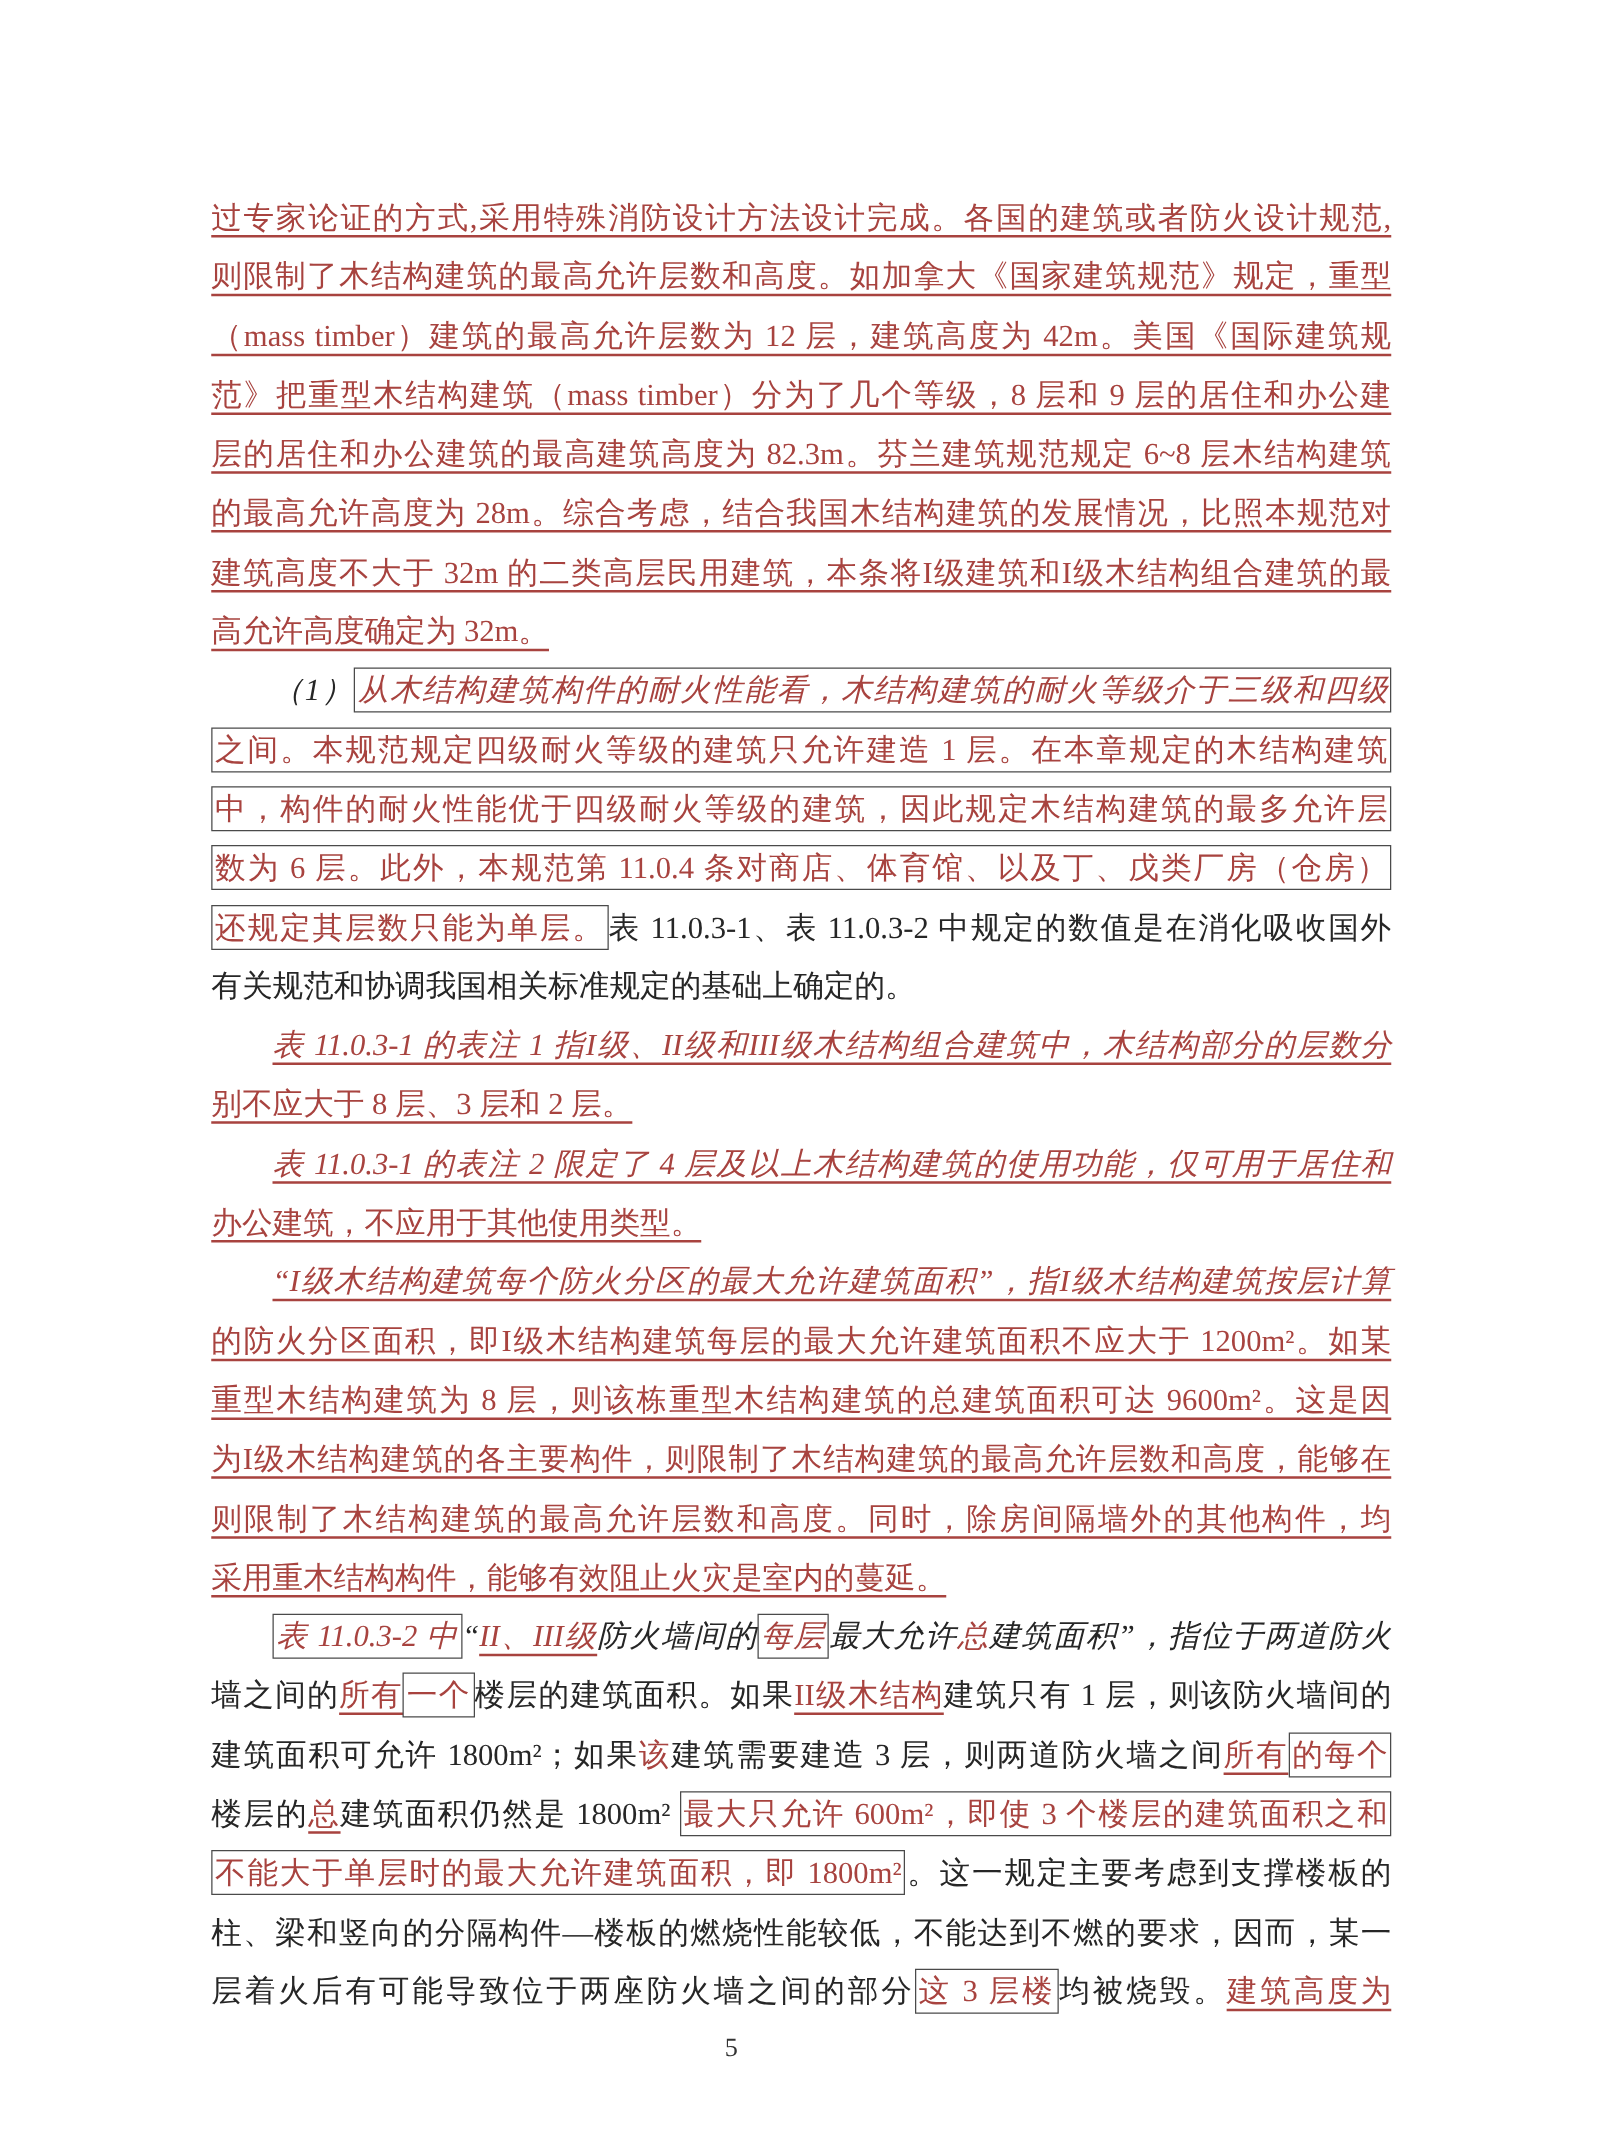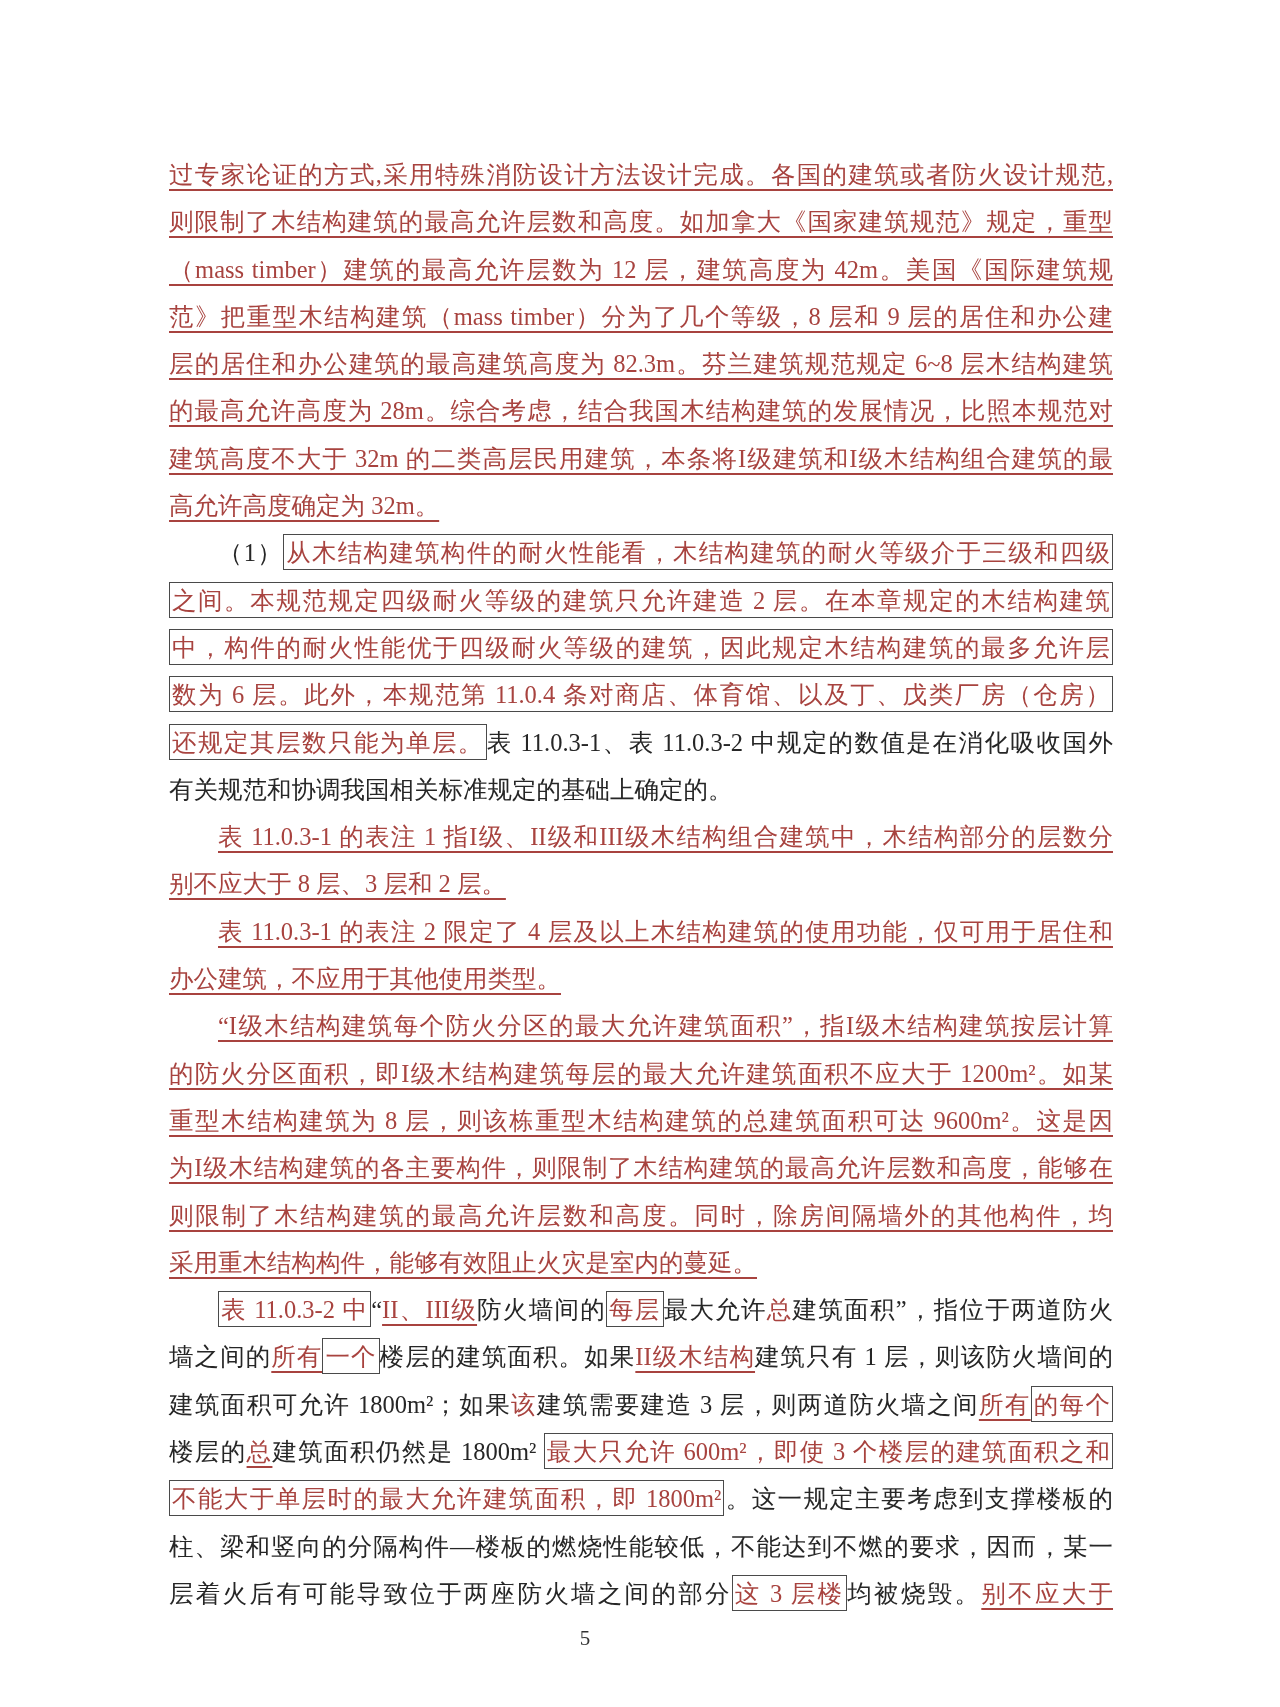--- a/index.html
+++ b/index.html
@@ -24,21 +24,21 @@
     font-size:24.5px;
     line-height:47.3px;
     height:47.3px;
     text-align:justify;
     text-align-last:justify;
     color:var(--black);
     word-break:keep-all;
     white-space:normal;
   }
   .line.end{text-align:left;text-align-last:left;}
-  .line.indent{text-indent:2em;}
+  .line.indent{text-indent:2em;font-style:italic;}
   .seg{}
   .red{color:var(--red);text-align:center;}
   .blk{color:var(--black);}
   .ul{
     text-decoration:underline;
     text-decoration-color:var(--red);
     text-decoration-thickness:1.5px;
     text-underline-offset:6px;
   }
   .box{
@@ -60,37 +60,37 @@
   <div class="content">
       <div class="line"><span class="seg red ul">过专家论证的方式,采用特殊消防设计方法设计完成。各国的建筑或者防火设计规范,</span></div>
       <div class="line"><span class="seg red ul">则限制了木结构建筑的最高允许层数和高度。如加拿大《国家建筑规范》规定，重型</span></div>
       <div class="line"><span class="seg red ul">（mass timber）建筑的最高允许层数为 12 层，建筑高度为 42m。美国《国际建筑规</span></div>
       <div class="line"><span class="seg red ul">范》把重型木结构建筑（mass timber）分为了几个等级，8 层和 9 层的居住和办公建</span></div>
       <div class="line"><span class="seg red ul">层的居住和办公建筑的最高建筑高度为 82.3m。芬兰建筑规范规定 6~8 层木结构建筑</span></div>
       <div class="line"><span class="seg red ul">的最高允许高度为 28m。综合考虑，结合我国木结构建筑的发展情况，比照本规范对</span></div>
       <div class="line"><span class="seg red ul">建筑高度不大于 32m 的二类高层民用建筑，本条将I级建筑和I级木结构组合建筑的最</span></div>
       <div class="line end"><span class="seg red ul">高允许高度确定为 32m。</span></div>
       <div class="line indent"><span class="seg blk">（1）</span><span class="seg red box">从木结构建筑构件的耐火性能看，木结构建筑的耐火等级介于三级和四级</span></div>
-      <div class="line"><span class="seg red box">之间。本规范规定四级耐火等级的建筑只允许建造 2 层。在本章规定的木结构建筑</span></div>
+      <div class="line"><span class="seg red box">之间。本规范规定四级耐火等级的建筑只允许建造 1 层。在本章规定的木结构建筑</span></div>
       <div class="line"><span class="seg red box">中，构件的耐火性能优于四级耐火等级的建筑，因此规定木结构建筑的最多允许层</span></div>
       <div class="line"><span class="seg red box">数为 6 层。此外，本规范第 11.0.4 条对商店、体育馆、以及丁、戊类厂房（仓房）</span></div>
       <div class="line"><span class="seg red box">还规定其层数只能为单层。</span><span class="seg blk">表 11.0.3-1、表 11.0.3-2 中规定的数值是在消化吸收国外</span></div>
       <div class="line end"><span class="seg blk">有关规范和协调我国相关标准规定的基础上确定的。</span></div>
       <div class="line indent"><span class="seg red ul">表 11.0.3-1 的表注 1 指I级、II级和III级木结构组合建筑中，木结构部分的层数分</span></div>
       <div class="line end"><span class="seg red ul">别不应大于 8 层、3 层和 2 层。</span></div>
       <div class="line indent"><span class="seg red ul">表 11.0.3-1 的表注 2 限定了 4 层及以上木结构建筑的使用功能，仅可用于居住和</span></div>
       <div class="line end"><span class="seg red ul">办公建筑，不应用于其他使用类型。</span></div>
       <div class="line indent"><span class="seg red ul">“I级木结构建筑每个防火分区的最大允许建筑面积”，指I级木结构建筑按层计算</span></div>
       <div class="line"><span class="seg red ul">的防火分区面积，即I级木结构建筑每层的最大允许建筑面积不应大于 1200m²。如某</span></div>
       <div class="line"><span class="seg red ul">重型木结构建筑为 8 层，则该栋重型木结构建筑的总建筑面积可达 9600m²。这是因</span></div>
       <div class="line"><span class="seg red ul">为I级木结构建筑的各主要构件，则限制了木结构建筑的最高允许层数和高度，能够在</span></div>
       <div class="line"><span class="seg red ul">则限制了木结构建筑的最高允许层数和高度。同时，除房间隔墙外的其他构件，均</span></div>
       <div class="line end"><span class="seg red ul">采用重木结构构件，能够有效阻止火灾是室内的蔓延。</span></div>
       <div class="line indent"><span class="seg red box">表 11.0.3-2 中</span><span class="seg blk">“</span><span class="seg red ul">II、III级</span><span class="seg blk">防火墙间的</span><span class="seg red box">每层</span><span class="seg blk">最大允许</span><span class="seg red">总</span><span class="seg blk">建筑面积”，指位于两道防火</span></div>
       <div class="line"><span class="seg blk">墙之间的</span><span class="seg red ul">所有</span><span class="seg red box">一个</span><span class="seg blk">楼层的建筑面积。如果</span><span class="seg red ul">II级木结构</span><span class="seg blk">建筑只有 1 层，则该防火墙间的</span></div>
       <div class="line"><span class="seg blk">建筑面积可允许 1800m²；如果</span><span class="seg red">该</span><span class="seg blk">建筑需要建造 3 层，则两道防火墙之间</span><span class="seg red ul">所有</span><span class="seg red box">的每个</span></div>
       <div class="line"><span class="seg blk">楼层的</span><span class="seg red ul">总</span><span class="seg blk">建筑面积仍然是 1800m² </span><span class="seg red box">最大只允许 600m²，即使 3 个楼层的建筑面积之和</span></div>
       <div class="line"><span class="seg red box">不能大于单层时的最大允许建筑面积，即 1800m²</span><span class="seg blk">。这一规定主要考虑到支撑楼板的</span></div>
       <div class="line"><span class="seg blk">柱、梁和竖向的分隔构件—楼板的燃烧性能较低，不能达到不燃的要求，因而，某一</span></div>
-      <div class="line"><span class="seg blk">层着火后有可能导致位于两座防火墙之间的部分</span><span class="seg red box">这 3 层楼</span><span class="seg blk">均被烧毁。</span><span class="seg red ul">别不应大于</span></div>
+      <div class="line"><span class="seg blk">层着火后有可能导致位于两座防火墙之间的部分</span><span class="seg red box">这 3 层楼</span><span class="seg blk">均被烧毁。</span><span class="seg red ul">建筑高度为</span></div>
     </div>
   <div class="page-number">5</div>
 </div>
 
 </body></html>

